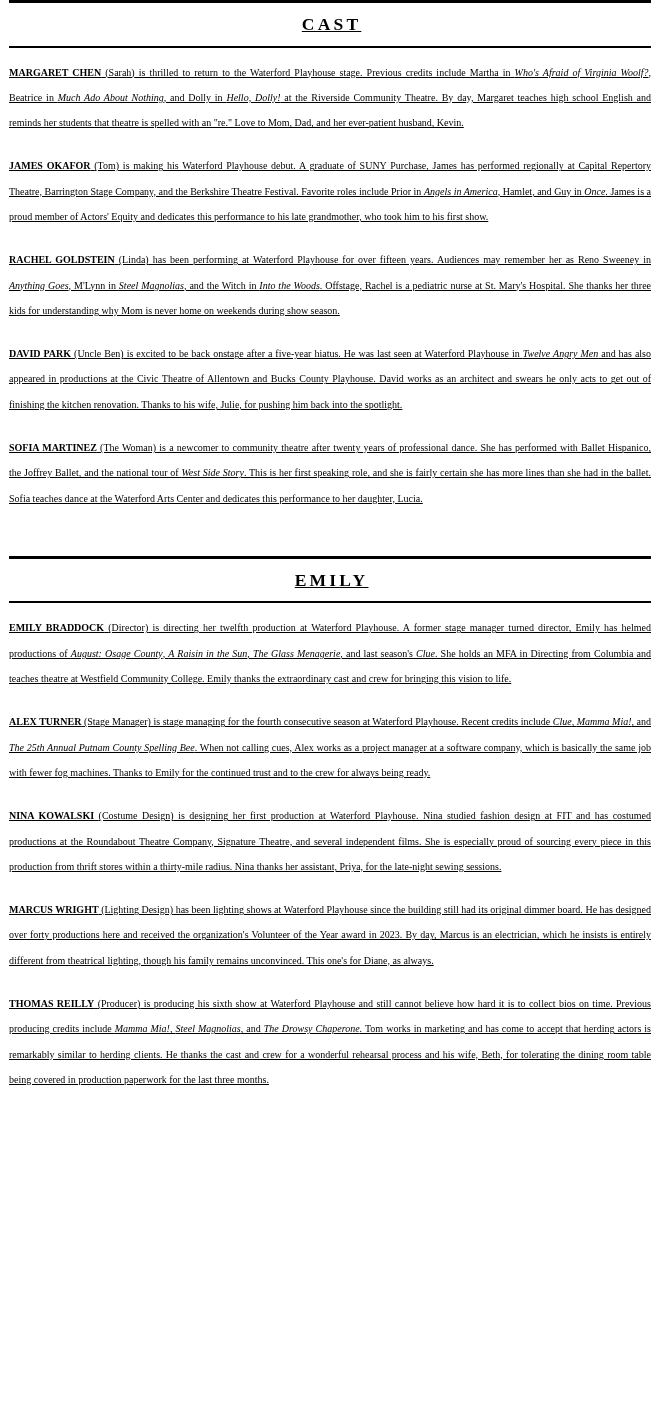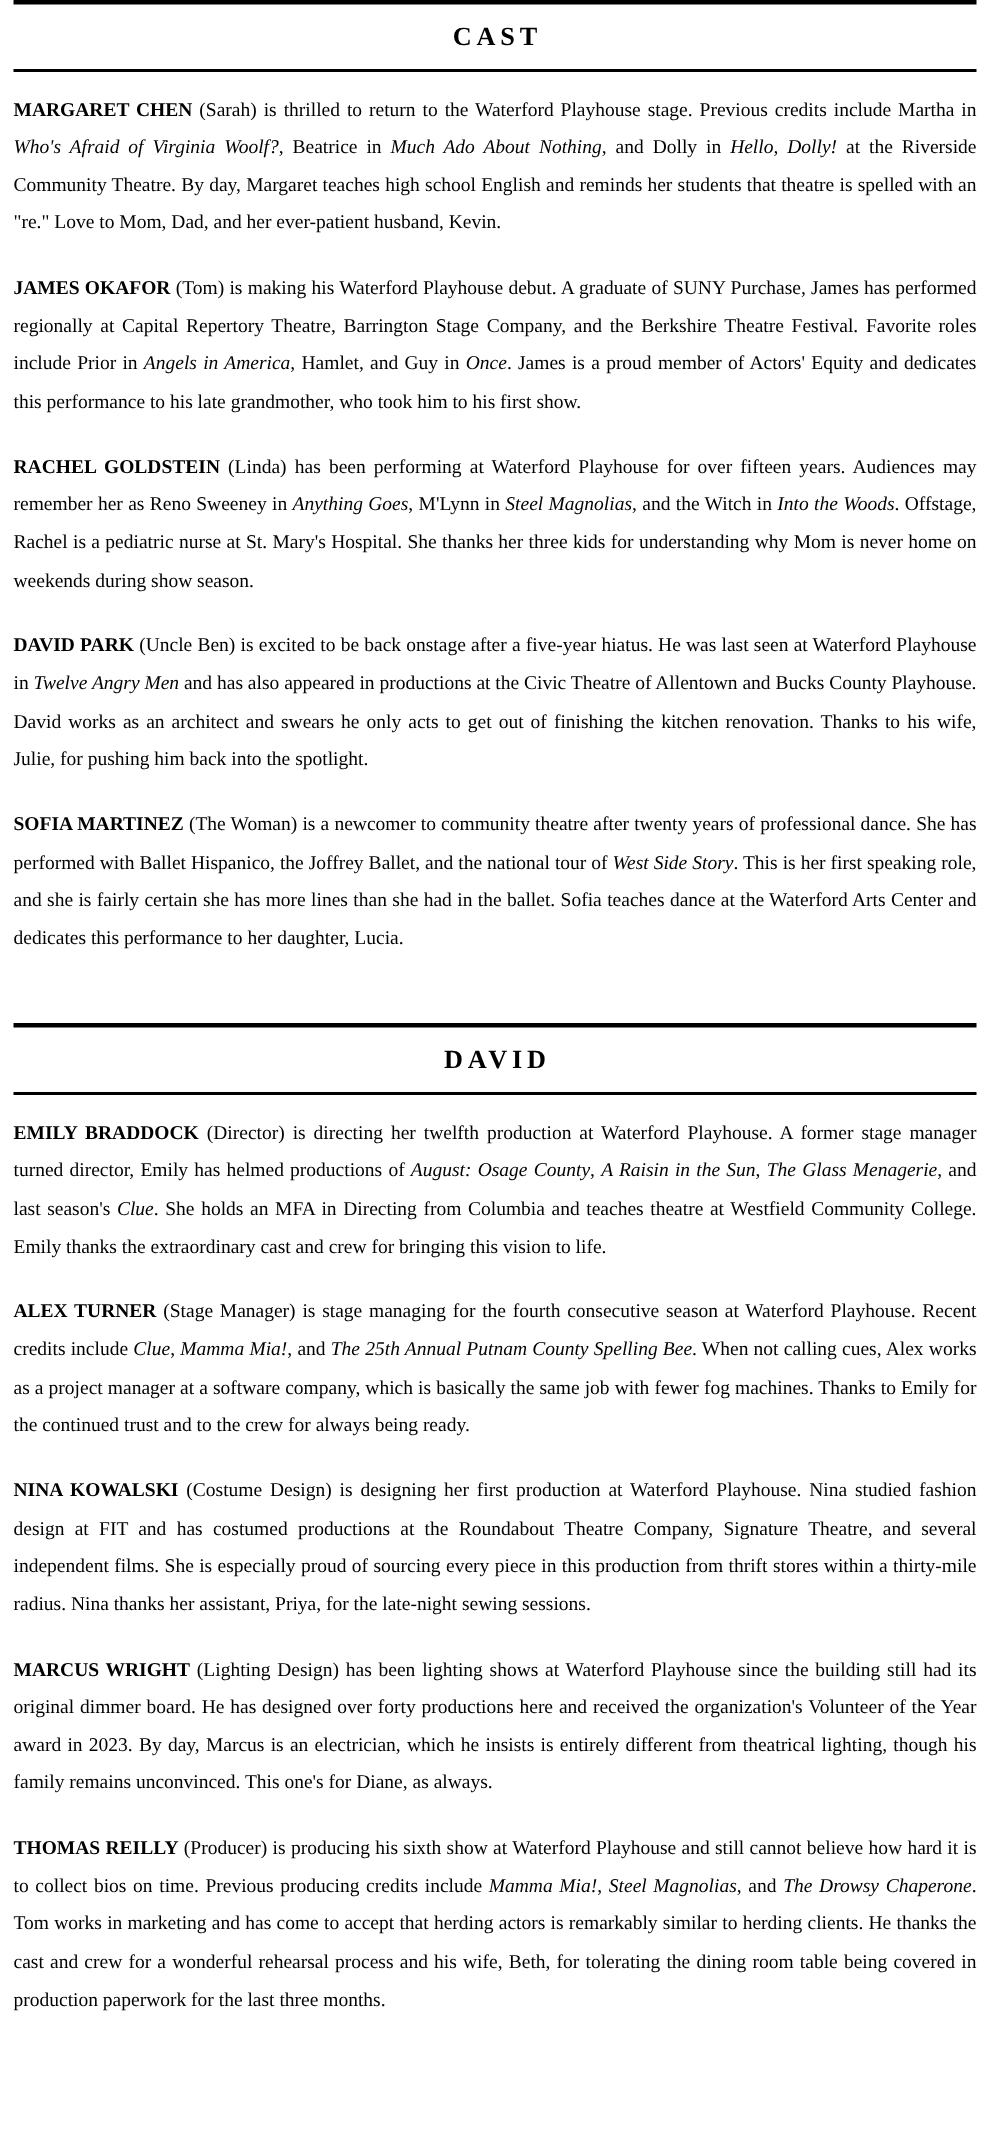--- a/index.html
+++ b/index.html
@@ -11,20 +11,21 @@
     width: 660px;
     font-family: "Liberation Serif", "DejaVu Serif", serif;
     color: #000000;
     -webkit-font-smoothing: antialiased;
   }
   .page {
     width: 660px;
     box-sizing: border-box;
     padding: 0 9px;
     overflow: hidden;
+    text-decoration: underline;
   }
   
   .section-head {
     margin: 0;
     padding: 0;
   }
   .rule-thick {
     height: 3px;
     background: #000000;
     width: 100%;
@@ -44,21 +45,21 @@
     margin: 0;
     text-indent: 3.2px;
   }
   
   .bios {
     padding-top: 12px;
   }
   .bio {
     text-align: justify;
     text-justify: inter-word;
-    font-size: 13px;
+    font-size: 10px;
     line-height: 25.3px;
     margin: 0 0 18px 0;
     hyphens: none;
   }
   .bio:last-child {
     margin-bottom: 0;
     margin-top: 16px;
   }
   .bio-name {
     font-weight: bold;
@@ -86,21 +87,21 @@
           <p class="bio"><span class="bio-name">JAMES OKAFOR</span> <span class="bio-role">(Tom)</span><span> is making his Waterford Playhouse debut. A graduate of SUNY Purchase, James has performed regionally at Capital Repertory Theatre, Barrington Stage Company, and the Berkshire Theatre Festival. Favorite roles include Prior in </span><em>Angels in America</em><span>, Hamlet, and Guy in </span><em>Once</em><span>. James is a proud member of Actors' Equity and dedicates this performance to his late grandmother, who took him to his first show.</span></p>
           <p class="bio"><span class="bio-name">RACHEL GOLDSTEIN</span> <span class="bio-role">(Linda)</span><span> has been performing at Waterford Playhouse for over fifteen years. Audiences may remember her as Reno Sweeney in </span><em>Anything Goes</em><span>, M'Lynn in </span><em>Steel Magnolias</em><span>, and the Witch in </span><em>Into the Woods</em><span>. Offstage, Rachel is a pediatric nurse at St. Mary's Hospital. She thanks her three kids for understanding why Mom is never home on weekends during show season.</span></p>
           <p class="bio"><span class="bio-name">DAVID PARK</span> <span class="bio-role">(Uncle Ben)</span><span> is excited to be back onstage after a five-year hiatus. He was last seen at Waterford Playhouse in </span><em>Twelve Angry Men</em><span> and has also appeared in productions at the Civic Theatre of Allentown and Bucks County Playhouse. David works as an architect and swears he only acts to get out of finishing the kitchen renovation. Thanks to his wife, Julie, for pushing him back into the spotlight.</span></p>
           <p class="bio"><span class="bio-name">SOFIA MARTINEZ</span> <span class="bio-role">(The Woman)</span><span> is a newcomer to community theatre after twenty years of professional dance. She has performed with Ballet Hispanico, the Joffrey Ballet, and the national tour of </span><em>West Side Story</em><span>. This is her first speaking role, and she is fairly certain she has more lines than she had in the ballet. Sofia teaches dance at the Waterford Arts Center and dedicates this performance to her daughter, Lucia.</span></p>
         </div>
       </div>
       <div class="section-gap"></div>
       <div class="section-block">
         <div class="section-head">
           <div class="rule-thick"></div>
-          <h2 class="section-title">DAVID</h2>
+          <h2 class="section-title">EMILY</h2>
           <div class="rule-thin"></div>
         </div>
         <div class="bios">
           <p class="bio"><span class="bio-name">EMILY BRADDOCK</span> <span class="bio-role">(Director)</span><span> is directing her twelfth production at Waterford Playhouse. A former stage manager turned director, Emily has helmed productions of </span><em>August: Osage County</em><span>, </span><em>A Raisin in the Sun</em><span>, </span><em>The Glass Menagerie</em><span>, and last season's </span><em>Clue</em><span>. She holds an MFA in Directing from Columbia and teaches theatre at Westfield Community College. Emily thanks the extraordinary cast and crew for bringing this vision to life.</span></p>
           <p class="bio"><span class="bio-name">ALEX TURNER</span> <span class="bio-role">(Stage Manager)</span><span> is stage managing for the fourth consecutive season at Waterford Playhouse. Recent credits include </span><em>Clue</em><span>, </span><em>Mamma Mia!</em><span>, and </span><em>The 25th Annual Putnam County Spelling Bee</em><span>. When not calling cues, Alex works as a project manager at a software company, which is basically the same job with fewer fog machines. Thanks to Emily for the continued trust and to the crew for always being ready.</span></p>
           <p class="bio"><span class="bio-name">NINA KOWALSKI</span> <span class="bio-role">(Costume Design)</span><span> is designing her first production at Waterford Playhouse. Nina studied fashion design at FIT and has costumed productions at the Roundabout Theatre Company, Signature Theatre, and several independent films. She is especially proud of sourcing every piece in this production from thrift stores within a thirty-mile radius. Nina thanks her assistant, Priya, for the late-night sewing sessions.</span></p>
           <p class="bio"><span class="bio-name">MARCUS WRIGHT</span> <span class="bio-role">(Lighting Design)</span><span> has been lighting shows at Waterford Playhouse since the building still had its original dimmer board. He has designed over forty productions here and received the organization's Volunteer of the Year award in 2023. By day, Marcus is an electrician, which he insists is entirely different from theatrical lighting, though his family remains unconvinced. This one's for Diane, as always.</span></p>
           <p class="bio"><span class="bio-name">THOMAS REILLY</span> <span class="bio-role">(Producer)</span><span> is producing his sixth show at Waterford Playhouse and still cannot believe how hard it is to collect bios on time. Previous producing credits include </span><em>Mamma Mia!</em><span>, </span><em>Steel Magnolias</em><span>, and </span><em>The Drowsy Chaperone</em><span>. Tom works in marketing and has come to accept that herding actors is remarkably similar to herding clients. He thanks the cast and crew for a wonderful rehearsal process and his wife, Beth, for tolerating the dining room table being covered in production paperwork for the last three months.</span></p>
         </div>
       </div>

